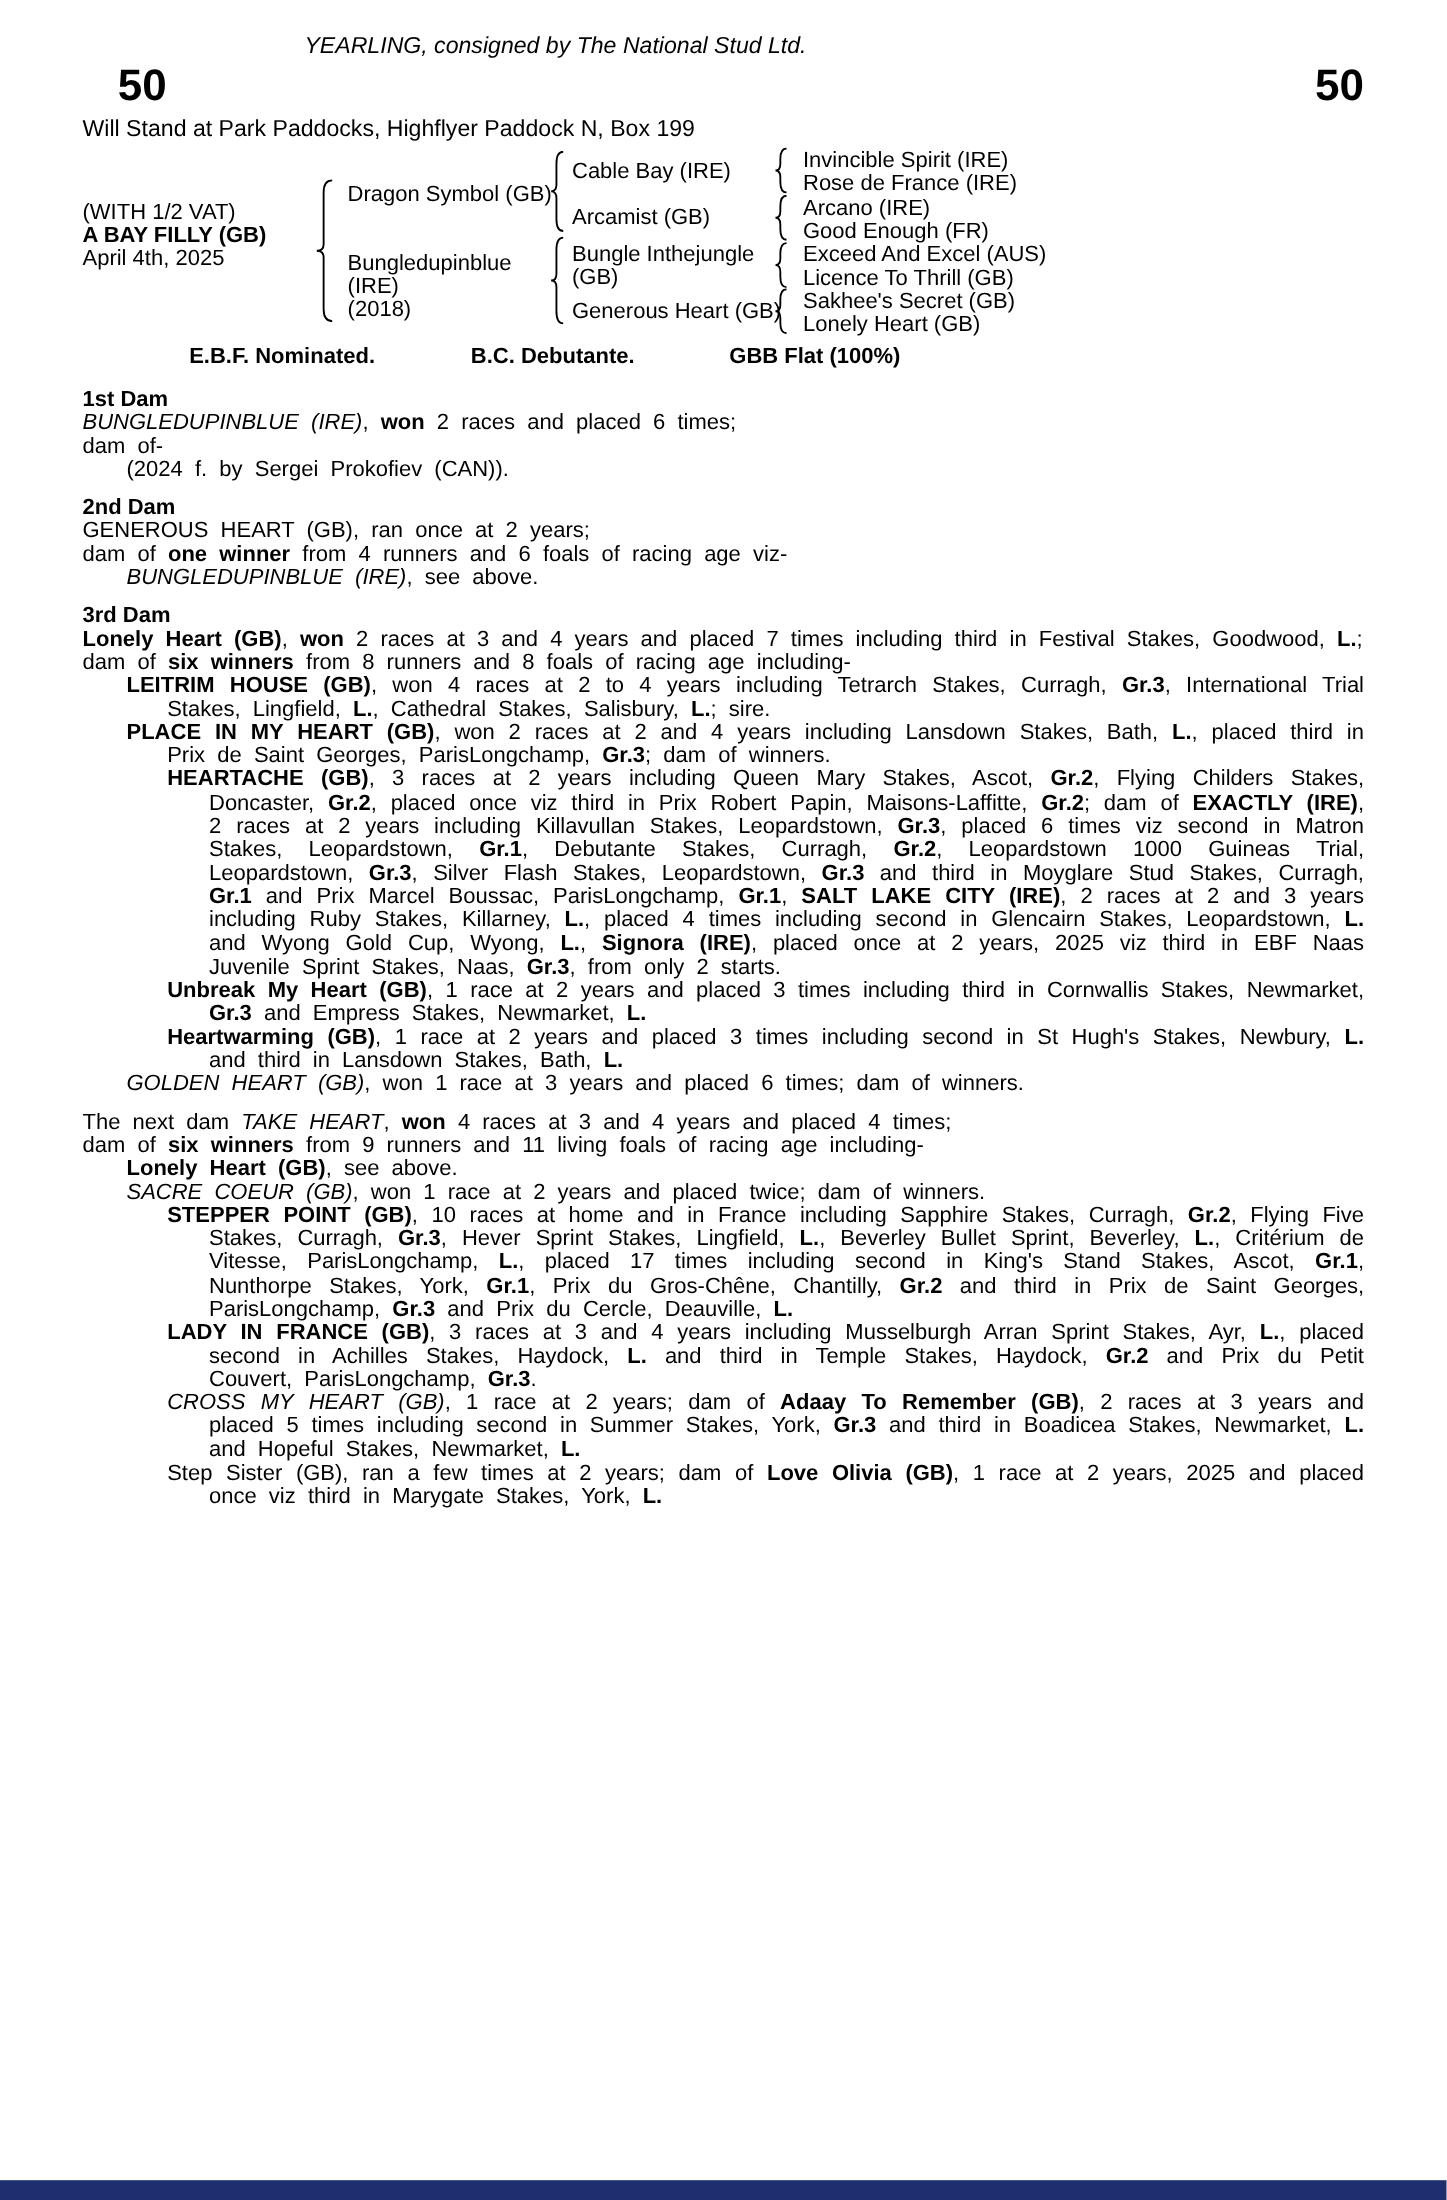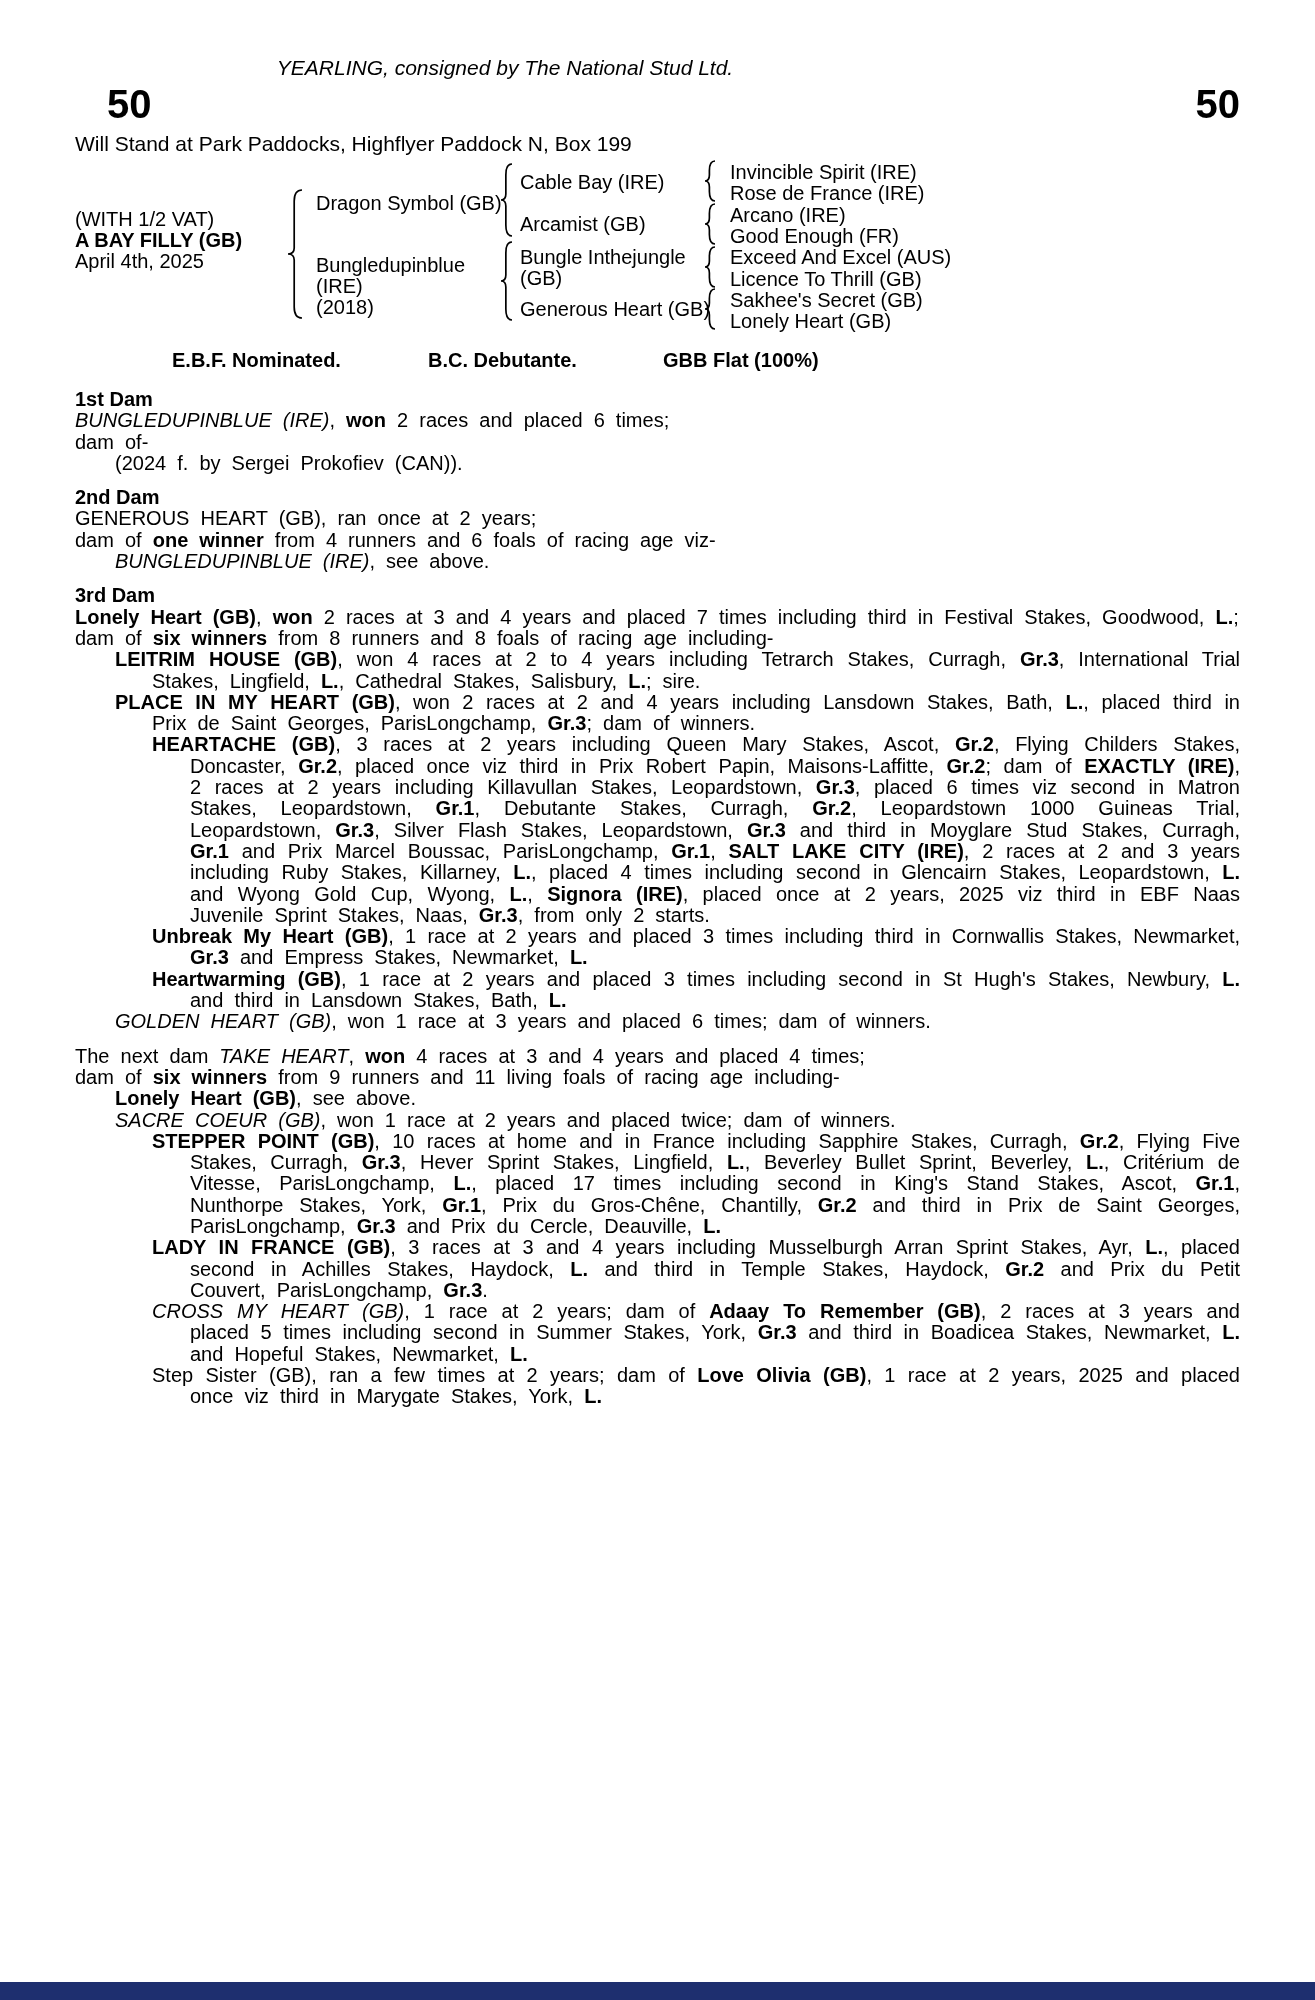--- a/index.html
+++ b/index.html
@@ -2,33 +2,33 @@
 <html><head>
 <meta charset="utf-8">
 <style>
   * { margin:0; padding:0; box-sizing:border-box; }
   html,body { background:#ffffff; }
   body {
     width:1315px; height:2000px;
     font-family:"Liberation Sans", sans-serif;
     color:#000; position:relative; overflow:hidden;
   }
-  .page { position:absolute; inset:0; padding:55px 75px 0 75px; }
+  .page { position:absolute; inset:0; padding:29px 75px 0 75px; }
 
   .consignor { width:860px; text-align:center; font-style:italic; font-size:21px; line-height:26px; }
   .lot-row { display:flex; justify-content:space-between; align-items:flex-start; margin-top:2px; height:44px;margin-left:32px; }
   .lot { font-size:40px; font-weight:bold; line-height:42px; }
   .stand { font-weight:normal; font-size:21px; line-height:26px; margin-top:4px; }
 
   .pedigree { position:relative; margin-top:2px; height:180px; font-size:20px; }
   .ped-item { position:absolute; white-space:nowrap; line-height:20px; }
   .bold { font-weight:bold; }
   .brace { position:absolute; display:block; }
 
-  .noms { position:relative; margin-top:10px; height:24px; font-weight:bold; font-size:20px; }
+  .noms { position:relative; height:24px; font-weight:bold; font-size:20px; }
   .noms span { position:absolute; top:0; white-space:nowrap; }
   .nom-1 { left:97px; } .nom-2 { left:353px; } .nom-3 { left:588px; }
 
   .body-text { margin-top:16px; font-size:20px; line-height:21.3px; }
   .section { margin-top:13px; }
   .section:first-child { margin-top:0; }
   .sec-heading { font-weight:bold; }
   .para { text-align:justify; word-spacing:5.5px; }
   .ind-0 { padding-left:40px;  text-indent:-40px; }
   .ind-1 { padding-left:77px;  text-indent:-37px; }

